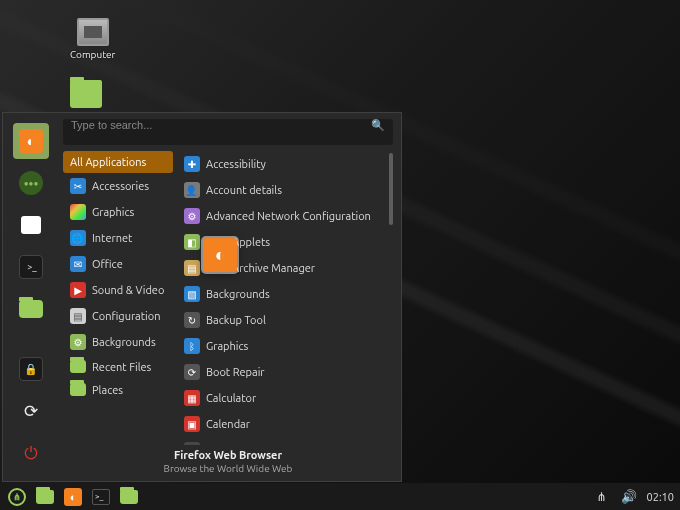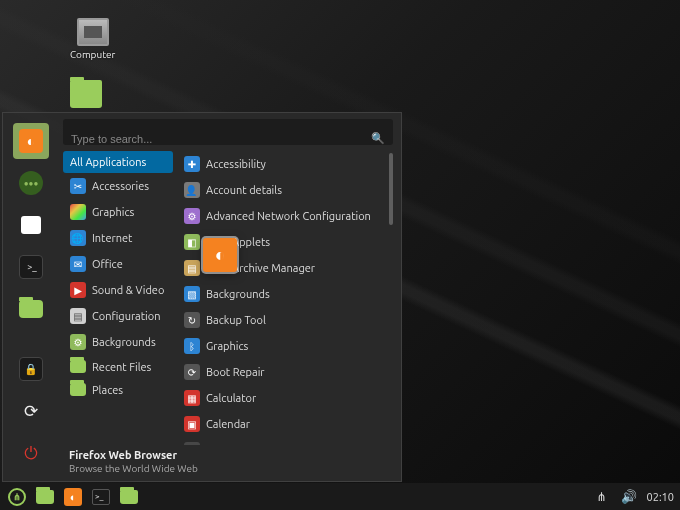--- a/index.html
+++ b/index.html
@@ -113,21 +113,21 @@
 }
 .spacer { flex: 1; }
 .menu-main {
   flex: 1;
   display: flex;
   flex-direction: column;
   padding: 6px 8px 4px 4px;
 }
 .search-row {
   display: flex;
-  align-items: flex-end;
+  align-items: flex-start;
   background: rgba(20,20,20,0.6);
   border-radius: 3px;
   height: 26px;
   padding: 0 8px;
   margin-bottom: 6px;
 }
 .search-row input {
   flex: 1;
   background: transparent;
   border: none;
@@ -153,21 +153,21 @@
 .cat-item, .app-item {
   display: flex;
   align-items: center;
   gap: 6px;
   padding: 5px 7px;
   border-radius: 3px;
   cursor: pointer;
   white-space: nowrap;
 }
 .cat-item.selected {
-  background: #0369a1;
+  background: #a16207;
   color: #fff;
 }
 .cat-ico, .app-ico {
   width: 16px;
   height: 16px;
   border-radius: 3px;
   flex-shrink: 0;
   display: flex;
   align-items: center;
   justify-content: center;
@@ -188,21 +188,21 @@
 .scrollbar {
   position: absolute;
   right: 0;
   top: 2px;
   width: 4px;
   height: 72px;
   background: rgba(160,160,160,0.45);
   border-radius: 2px;
 }
 .footer {
-  text-align: left;
+  text-align: center;
   padding: 4px 6px 2px;
   line-height: 1.25;
 }
 .footer .title { font-weight: bold; color: #eee; font-size: 11px;}
 .footer .sub { color: #aaa; font-size: 10px;}
 .drag-preview {
   position: absolute;
   width: 34px;
   height: 34px;
   background: #f58220;

